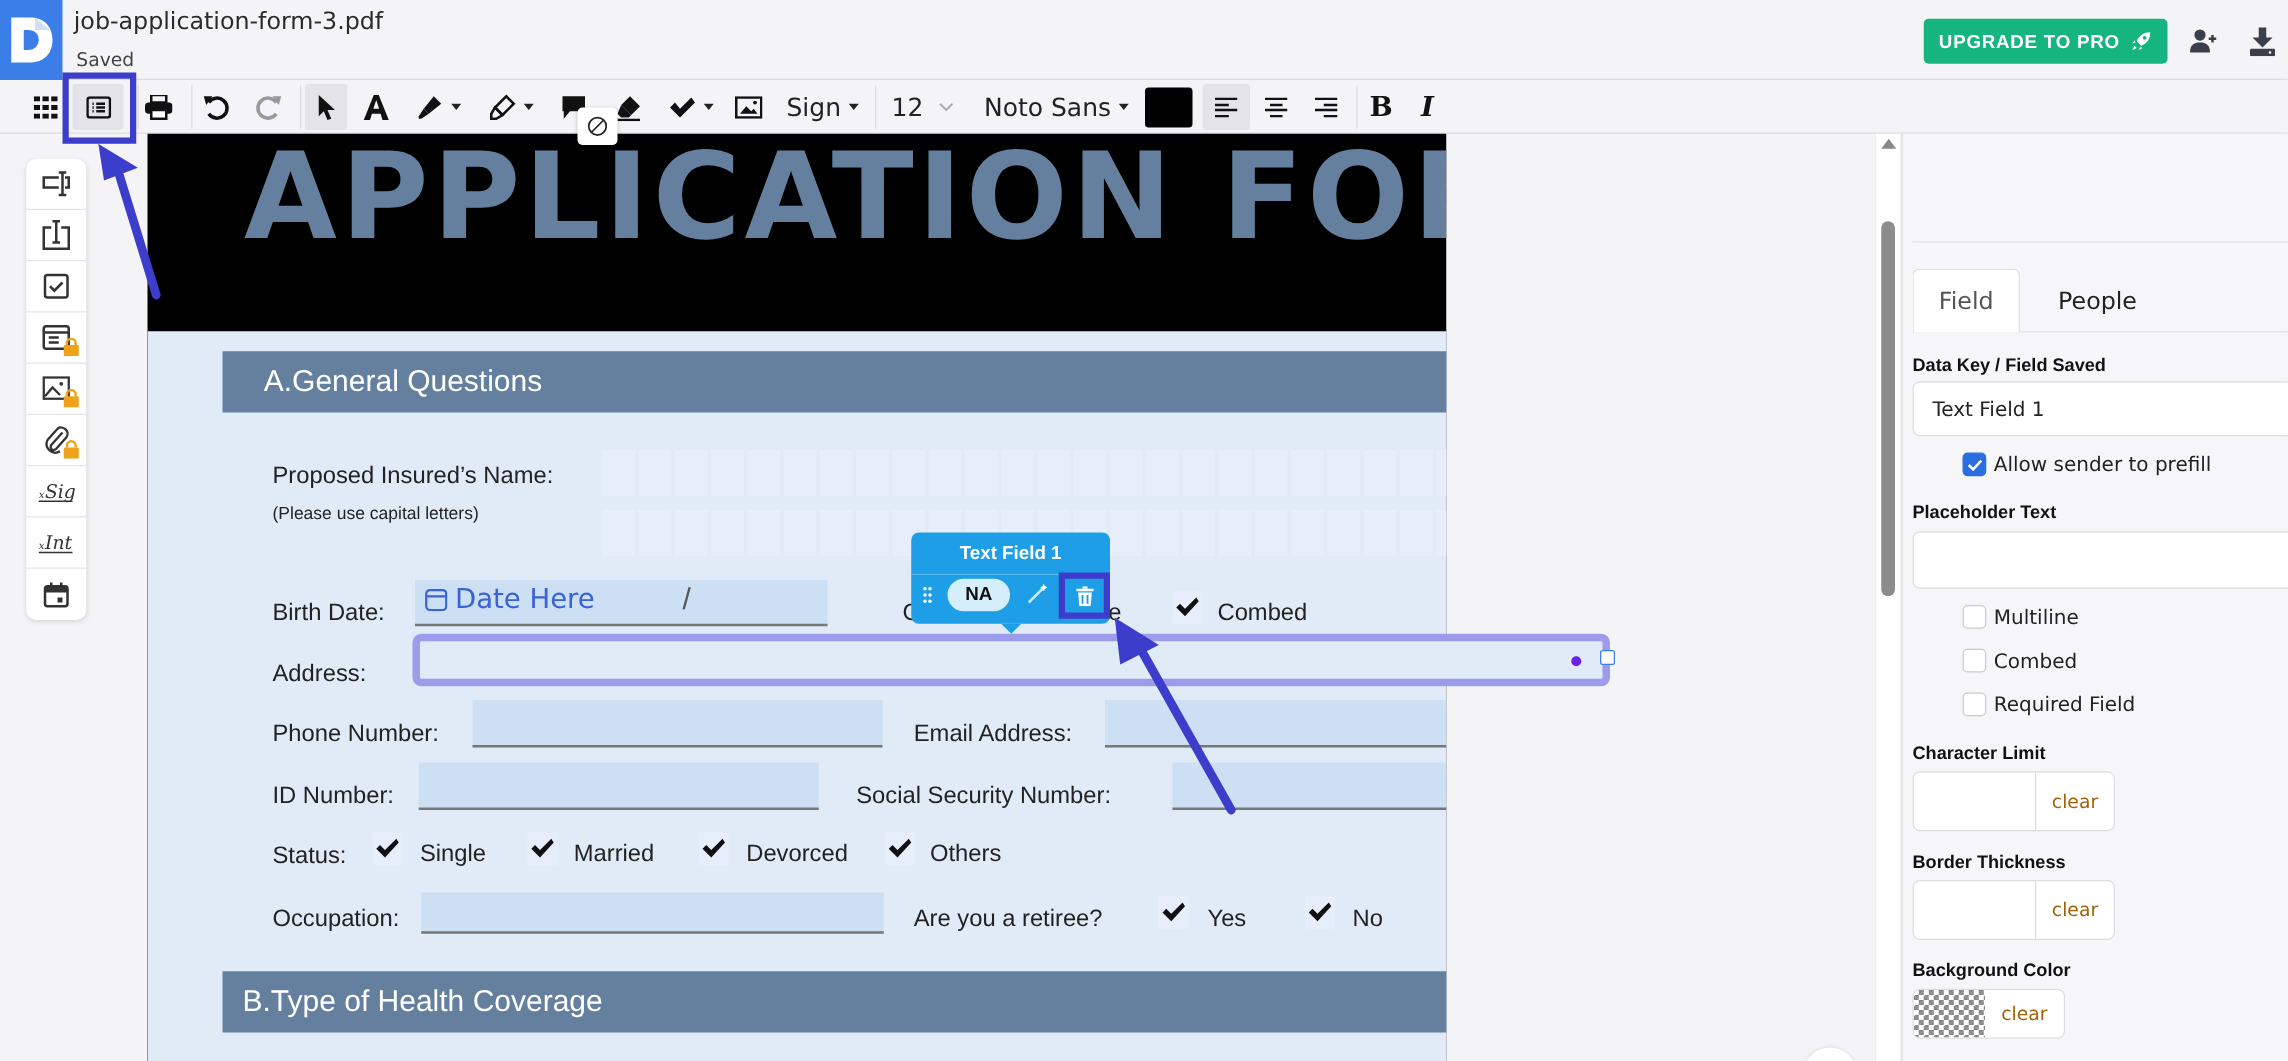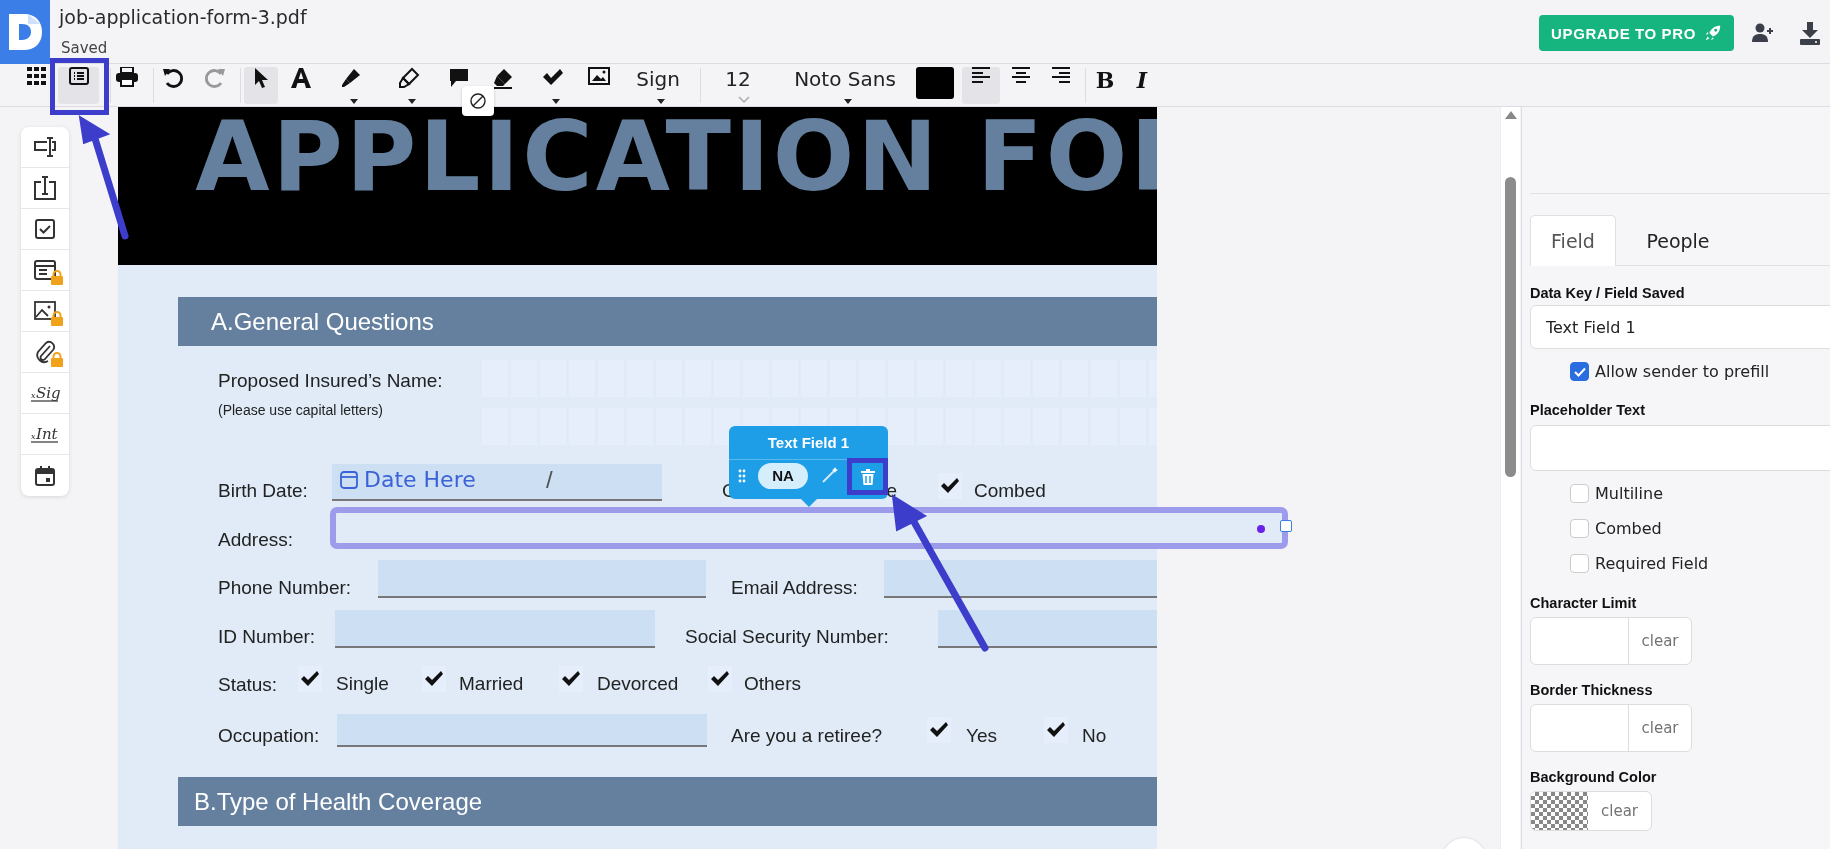--- a/index.html
+++ b/index.html
@@ -7,21 +7,21 @@
   
   #header { position: absolute; left: 0; top: 0; width: 1830px; height: 64px; background: #f4f4f7; border-bottom: 1px solid #dcdce2; }
   #logo { position: absolute; left: 0; top: 0; width: 50px; height: 64px; background: #3b7ee8; }
   #logo svg { position: absolute; left: 6px; top: 10px; }
   #file-title { position: absolute; left: 59px; top: 6px; font-family: "DejaVu Sans", sans-serif; font-size: 19px; color: #2a2a2a; }
   #save-status { position: absolute; left: 61px; top: 39px; font-family: "DejaVu Sans", sans-serif; font-size: 15px; color: #444; }
   #upgrade-btn { position: absolute; left: 1539px; top: 15px; width: 195px; height: 36px; background: #16b47f; border-radius: 4px; color: #fff; font-weight: bold; font-size: 15px; letter-spacing: 0.6px; display: flex; align-items: center; justify-content: center; gap: 8px; cursor: pointer; }
   .hdr-icon { position: absolute; top: 20px; width: 26px; height: 26px; display: flex; align-items: center; justify-content: center; cursor: pointer; }
   
   #toolbar { position: absolute; left: 0; top: 64px; width: 1830px; height: 43px; background: #f4f4f7; border-bottom: 1px solid #dcdce2; }
-  .tb { position: absolute; top: 3px; height: 37px; display: flex; align-items: center; justify-content: space-between; cursor: pointer; color: #111; flex-direction: column; }
+  .tb { position: absolute; top: 3px; height: 37px; display: flex; align-items: center; justify-content: center; cursor: pointer; color: #111; }
   .tb.active { background: #e4e4e8; border-radius: 3px; }
   .tb-sep { position: absolute; top: 4px; width: 1px; height: 35px; background: #dcdce2; }
   .caret { width: 0; height: 0; border-left: 4px solid transparent; border-right: 4px solid transparent; border-top: 5px solid #222; margin-left: 6px; }
   .tb-text { font-family: "DejaVu Sans", sans-serif; font-size: 20px; color: #222; }
   #highlight-box { position: absolute; left: 50px; top: 58px; width: 59px; height: 57px; border: 5px solid #3d3dcc; pointer-events: none; z-index: 20; }
   #no-tooltip { position: absolute; left: 462px; top: 86px; width: 32px; height: 30px; background: #fff; border-radius: 4px; box-shadow: 0 1px 3px rgba(0,0,0,.2); display: flex; align-items: center; justify-content: center; z-index: 15; }
   
   #tool-sidebar { position: absolute; left: 21px; top: 127px; width: 48px; background: #fff; border-radius: 8px; box-shadow: 0 1px 4px rgba(0,0,0,.12); }
   .tool { height: 41px; border-bottom: 1px solid #e5e5ea; display: flex; align-items: center; justify-content: center; position: relative; cursor: pointer; }
   .tool:last-child { border-bottom: none; }
@@ -63,21 +63,21 @@
   .tab { position: absolute; top: 0; height: 51px; display: flex; align-items: center; justify-content: center; font-family: "DejaVu Sans", sans-serif; font-size: 19px; cursor: pointer; }
   #tab-field { left: 0; width: 86px; background: #fff; border: 1px solid #e0e0e4; border-bottom: none; border-radius: 5px 5px 0 0; color: #555; }
   #tab-people { left: 100px; width: 96px; color: #222; }
   .p-lbl { position: absolute; left: 8px; font-size: 14.5px; font-weight: bold; color: #111; }
   .p-input { position: absolute; left: 8px; width: 305px; background: #fff; border: 1px solid #ddd; border-radius: 6px; font-family: "DejaVu Sans", sans-serif; font-size: 16px; color: #222; padding-left: 15px; display: flex; align-items: center; cursor: text; }
   .p-chk-row { position: absolute; left: 8px; display: flex; align-items: flex-start; gap: 6px; font-family: "DejaVu Sans", sans-serif; font-size: 16px; color: #222; cursor: pointer; margin-left: 40px; }
   .p-chk { width: 19px; height: 19px; border: 1px solid #ccc; border-radius: 4px; background: #fff; }
   .p-chk.on { background: #2a6de0; border-color: #2a6de0; display: flex; align-items: center; justify-content: center; }
   .clear-group { position: absolute; left: 8px; width: 162px; height: 48px; background: #fff; border: 1px solid #ddd; border-radius: 6px; display: flex; }
   .clear-input { width: 98px; height: 100%; border-right: 1px solid #ddd; cursor: text; }
-  .clear-btn { flex: 1; display: flex; align-items: center; justify-content: center; font-family: "DejaVu Sans", sans-serif; font-size: 15px; color: #737373; cursor: pointer; }
+  .clear-btn { flex: 1; display: flex; align-items: center; justify-content: center; font-family: "DejaVu Sans", sans-serif; font-size: 15px; color: #a16207; cursor: pointer; }
   .color-group { position: absolute; left: 8px; width: 122px; height: 40px; background: #fff; border: 1px solid #ddd; border-radius: 6px; display: flex; overflow: hidden; }
   .swatch { width: 57px; height: 100%; background-color: #fff; background-image: linear-gradient(45deg, #888 25%, transparent 25%), linear-gradient(-45deg, #888 25%, transparent 25%), linear-gradient(45deg, transparent 75%, #888 75%), linear-gradient(-45deg, transparent 75%, #888 75%); background-size: 8px 8px; background-position: 0 0, 0 4px, 4px -4px, -4px 0; cursor: pointer; }
   #bottom-circle { position: absolute; left: 1442px; top: 838px; width: 44px; height: 44px; border-radius: 50%; background: #fff; box-shadow: 0 0 3px rgba(0,0,0,.15); }
 </style>
 </head>
 <body>
 
 <div id="header">
   <div id="logo">
     <svg width="38" height="44" viewBox="0 0 38 44">
@@ -320,21 +320,21 @@
       <rect x="2" y="4" width="18" height="5" fill="#333"></rect>
       <path d="M7 1 V5 M15 1 V5" stroke="#333" stroke-width="2"></path>
       <rect x="12" y="13" width="4" height="4" fill="#333"></rect>
     </svg>
   </div>
 </div>
 
 <div id="doc-area">
   <div id="doc-title">APPLICATION FORM</div>
   <div id="doc-body">
-    <div class="section-hdr" style="top:32px;padding-left:33px;">A.General Questions</div>
+    <div class="section-hdr" style="top:16px;padding-left:33px;">A.General Questions</div>
 
     <div class="lbl" style="left:100px;top:105px;">Proposed Insured’s Name:</div>
     <div class="small-lbl" style="left:100px;top:137px;">(Please use capital letters)</div>
     <div class="cells" id="name-row-1" style="left:364px;top:95px;">
         <div class="cell"></div>
         <div class="cell"></div>
         <div class="cell"></div>
         <div class="cell"></div>
         <div class="cell"></div>
         <div class="cell"></div>

